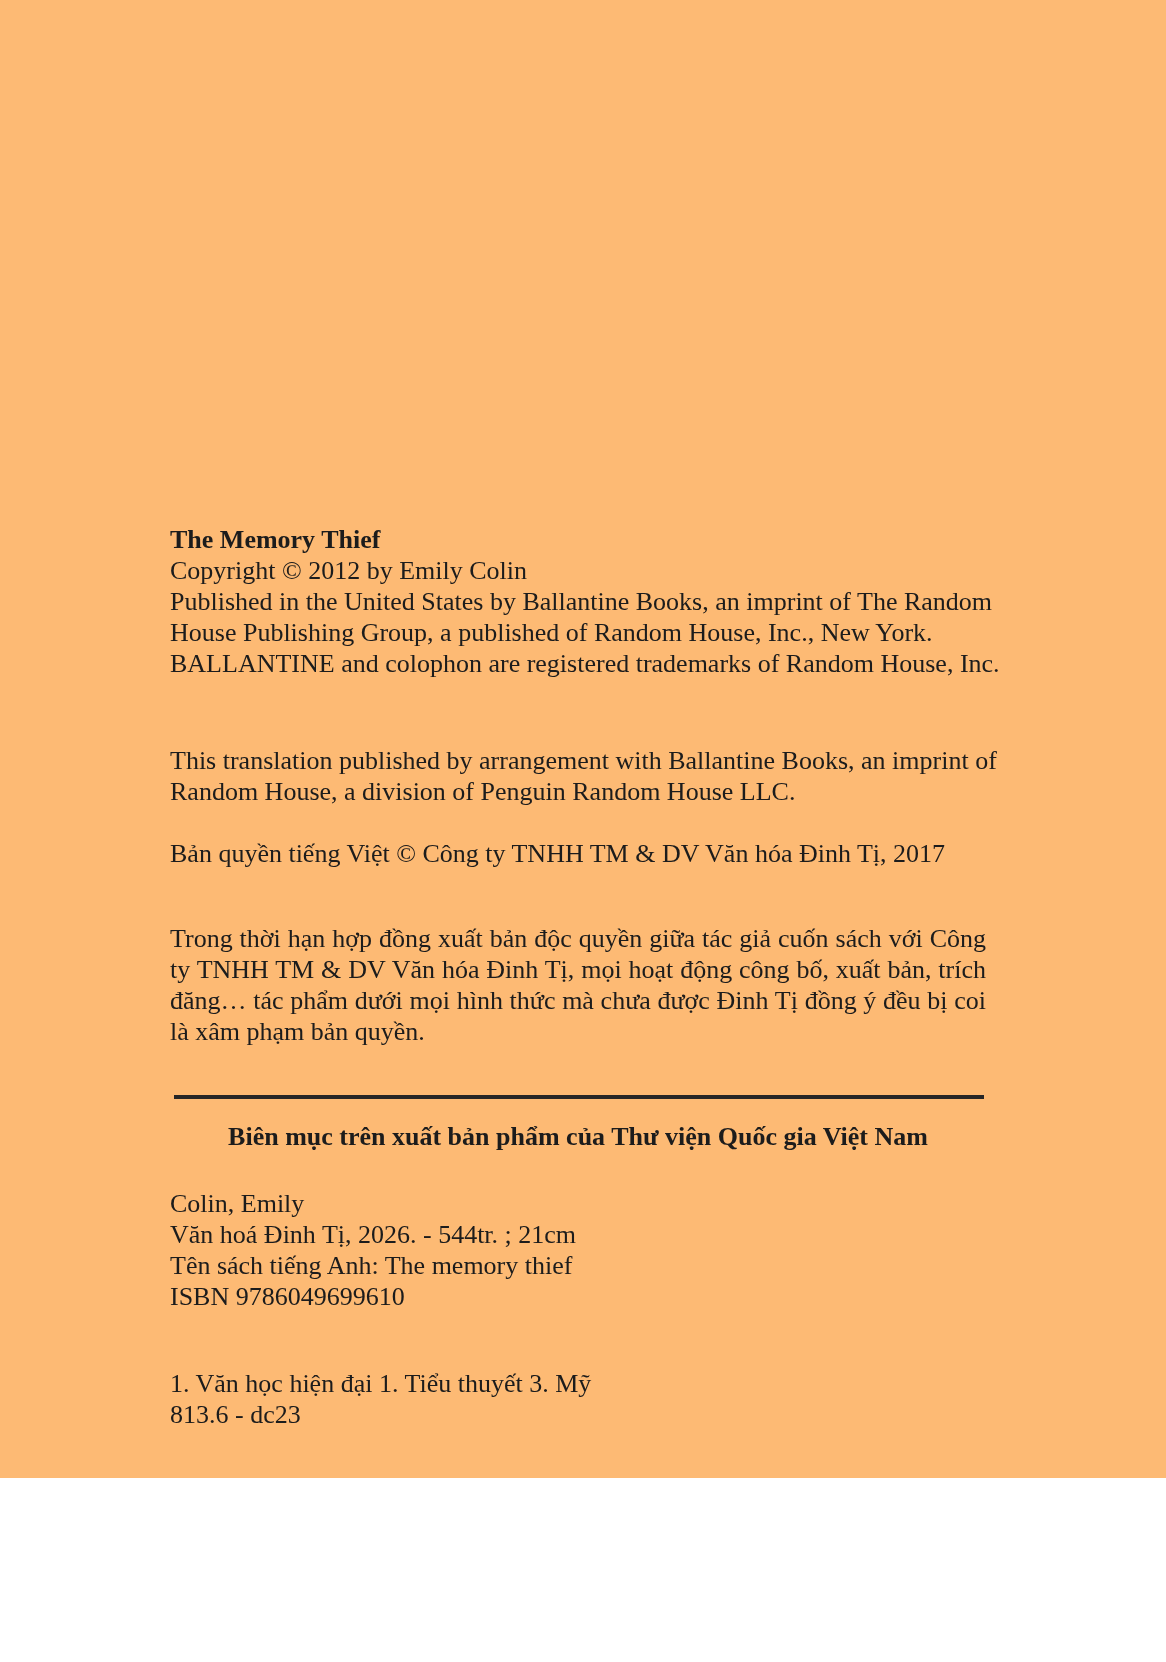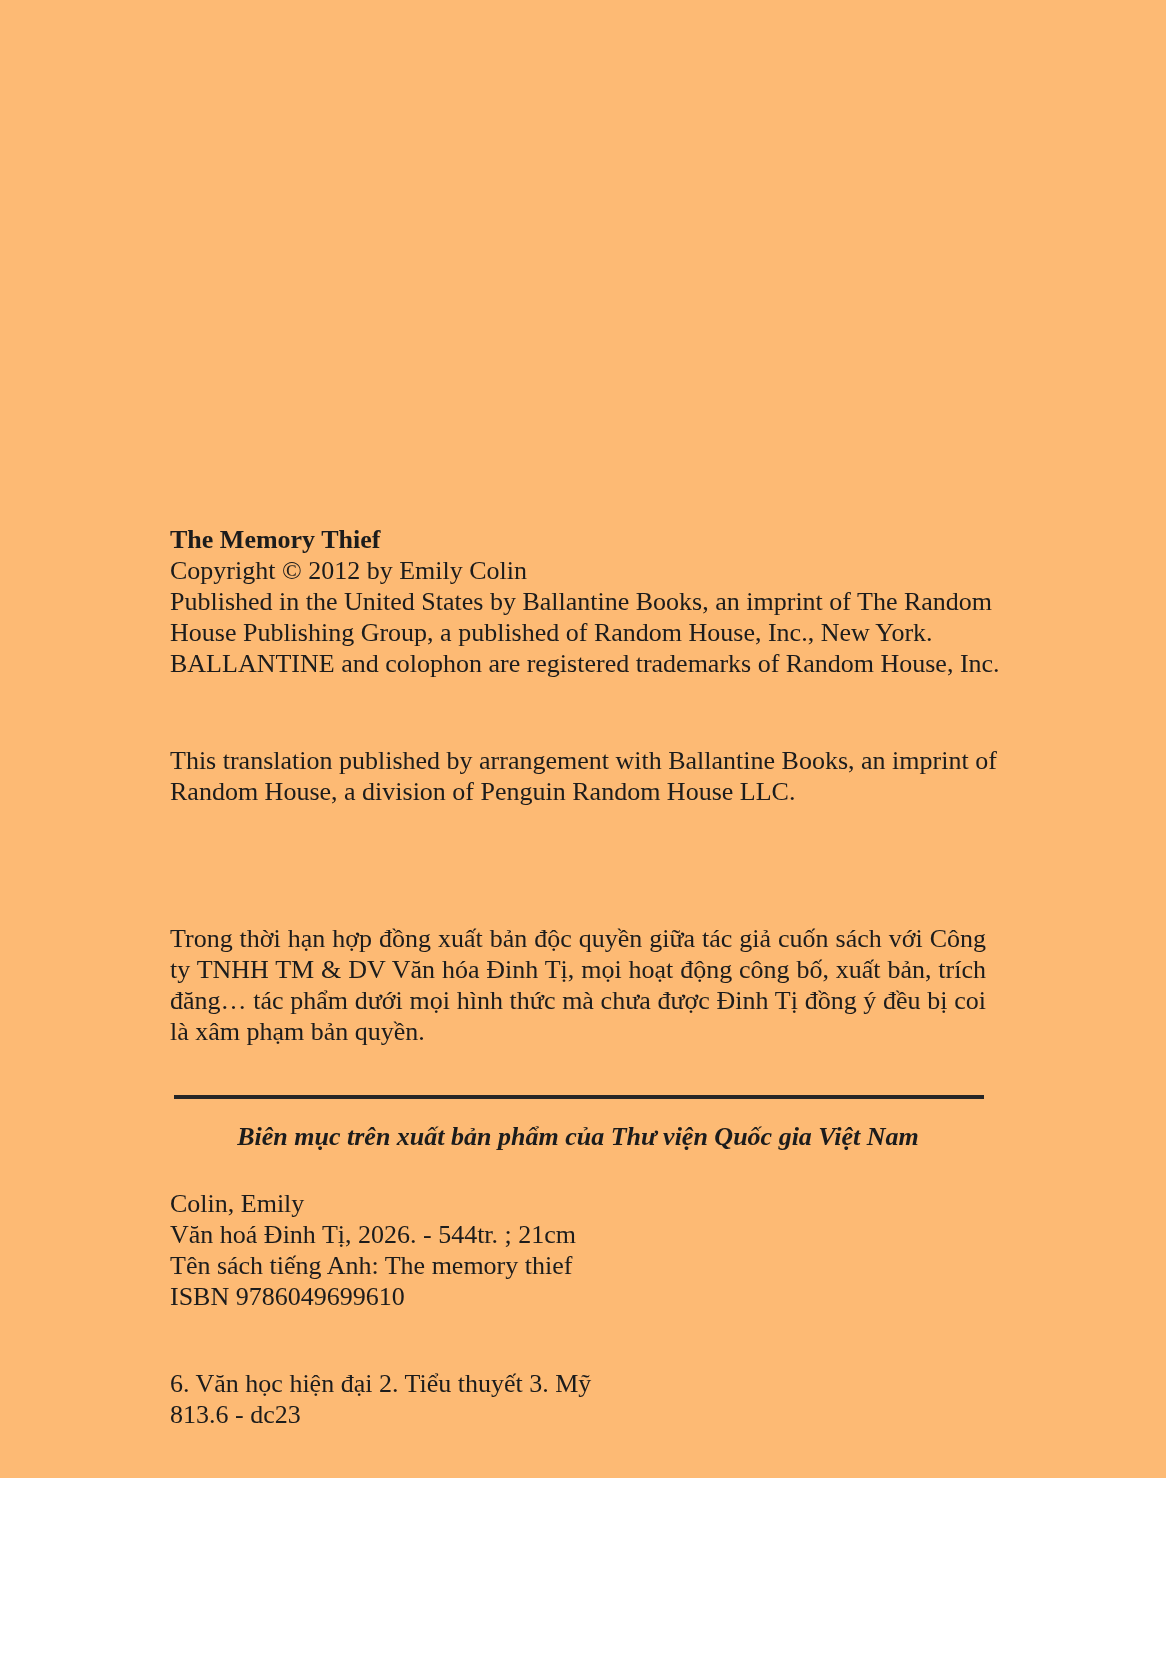--- a/index.html
+++ b/index.html
@@ -23,21 +23,21 @@
     left: 170px;
     width: 816px;
   }
   .line { display: block; white-space: nowrap; }
   
   .jl {
     text-align: justify;
     text-align-last: justify;
   }
   .bold { font-weight: bold; }
-  .centered { text-align: left; text-align-last: center; white-space: nowrap; font-style: italic; }
+  .centered { text-align: left; text-align-last: center; white-space: nowrap; }
   .right { text-align: right; text-align-last: right; }
   .rule {
     position: absolute;
     left: 174px;
     width: 810px;
     height: 4px;
     background: #262626;
   }
 </style>
 </head>
@@ -52,20 +52,21 @@
     <span class="line">House Publishing Group, a published of Random House, Inc., New York.</span>
     <span class="line jl">BALLANTINE and colophon are registered trademarks of Random House, Inc.</span>
   </div>
 
   <div class="block" style="top: 745px;">
     <span class="line jl">This translation published by arrangement with Ballantine Books, an imprint of</span>
     <span class="line">Random House, a division of Penguin Random House LLC.</span>
   </div>
 
   <div class="block" style="top: 838px;">
+    <span class="line">Bản quyền tiếng Việt © Công ty TNHH TM &amp; DV Văn hóa Đinh Tị, 2017</span>
   </div>
 
   <div class="block" style="top: 923px;">
     <span class="line jl">Trong thời hạn hợp đồng xuất bản độc quyền giữa tác giả cuốn sách với Công</span>
     <span class="line jl">ty TNHH TM &amp; DV Văn hóa Đinh Tị, mọi hoạt động công bố, xuất bản, trích</span>
     <span class="line jl">đăng… tác phẩm dưới mọi hình thức mà chưa được Đinh Tị đồng ý đều bị coi</span>
     <span class="line">là xâm phạm bản quyền.</span>
   </div>
 
   <div class="rule" style="top: 1095px;"></div>
@@ -75,18 +76,18 @@
   </div>
 
   <div class="block" style="top: 1188px;">
     <span class="line">Colin, Emily</span>
     <span class="line">Văn hoá Đinh Tị, 2026. - 544tr. ; 21cm</span>
     <span class="line">Tên sách tiếng Anh: The memory thief</span>
     <span class="line">ISBN 9786049699610</span>
   </div>
 
   <div class="block" style="top: 1368px;">
-    <span class="line">6.  Văn học hiện đại  2.  Tiểu thuyết  3.  Mỹ</span>
+    <span class="line">1.  Văn học hiện đại  1.  Tiểu thuyết  3.  Mỹ</span>
     <span class="line">813.6 - dc23</span>
   </div>
 
 
 </div>
 
 </body></html>

